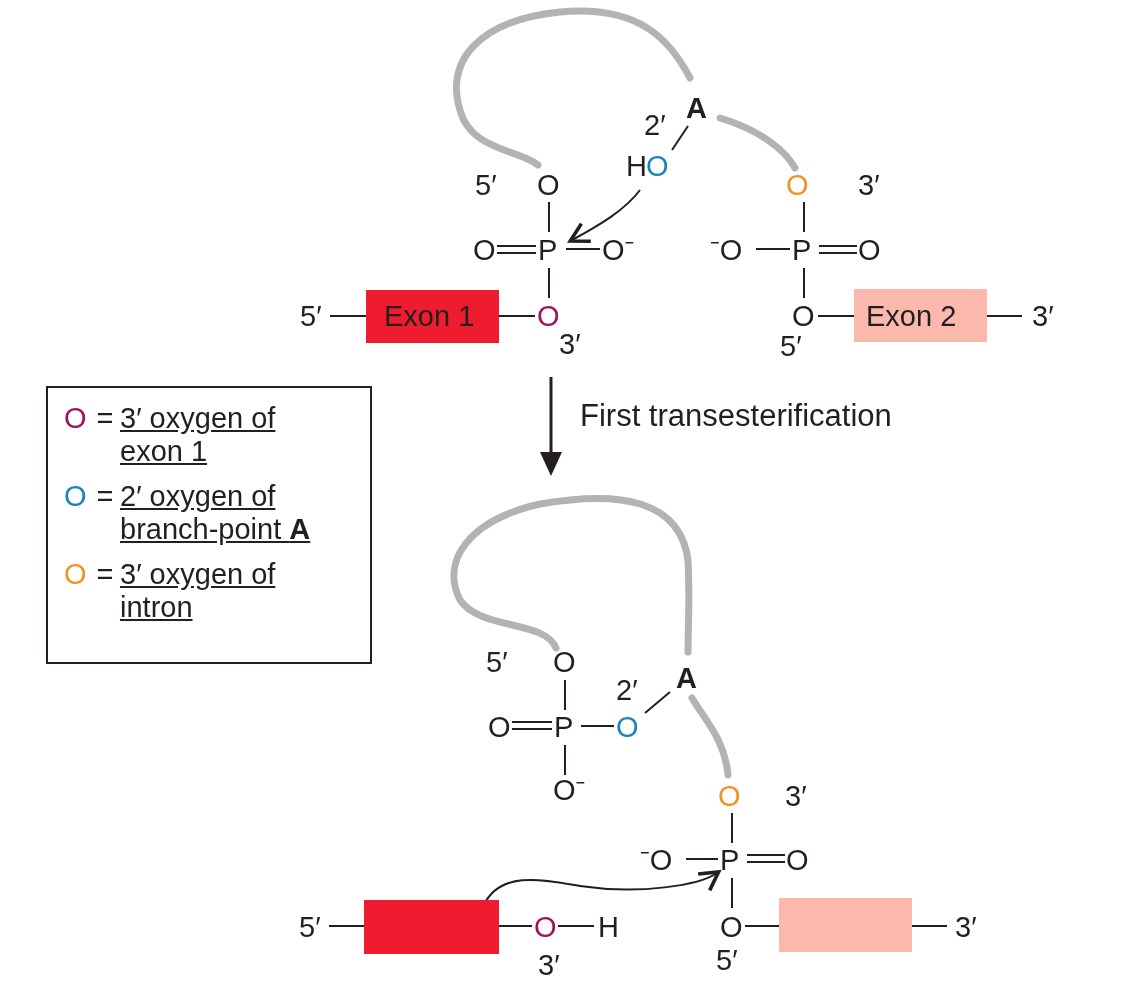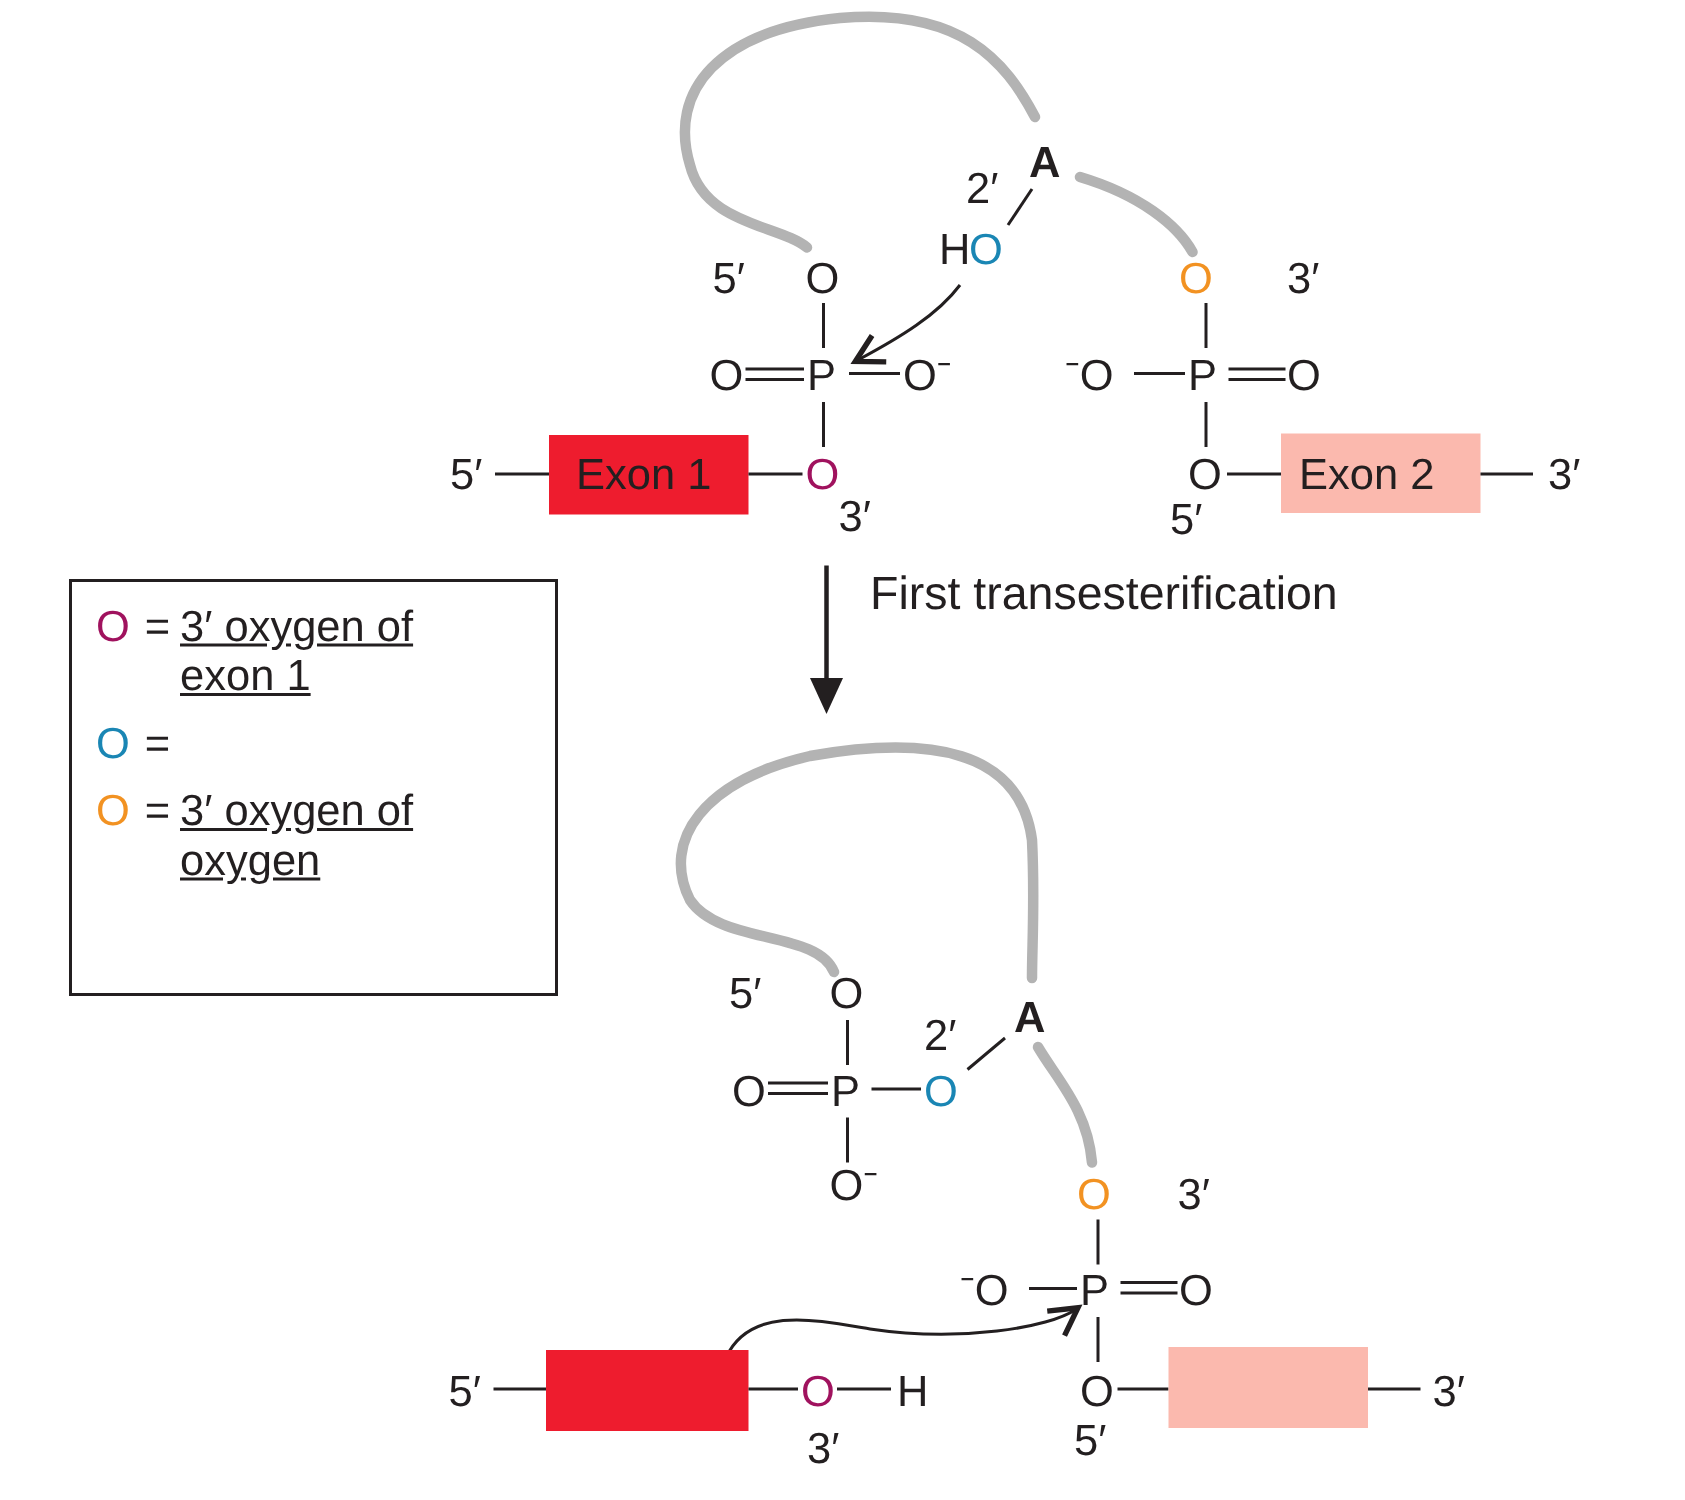--- a/index.html
+++ b/index.html
@@ -9,21 +9,21 @@
   .t{font-size:29px;}
   .bold{font-weight:bold;}
   .mag{fill:#a0125e !important;}
   .blu{fill:#1a86b4 !important;}
   .org{fill:#f29222 !important;}
   .legend{position:absolute;left:46px;top:386px;width:326px;height:278px;border:2px solid #231f20;box-sizing:border-box;padding:14px 0 0 16px;}
   .lrow{display:flex;font-size:29px;line-height:33px;color:#231f20;margin-bottom:12px;}
   .lsym{width:26px;}
   .leq{width:30px;text-align:center;}
   .ltxt{width:240px;text-decoration:underline;}
-  .caption{position:absolute;left:580px;top:378px;font-size:31px;color:#231f20;}
+  .caption{position:absolute;left:580px;top:398px;font-size:31px;color:#231f20;}
 </style>
 </head>
 <body>
 
 <svg width="1123" height="1000" viewBox="0 0 1123 1000">
   <defs>
     <marker id="ah" markerWidth="12" markerHeight="12" refX="9" refY="6" orient="auto">
       <path d="M1,1 L10,6 L1,11" fill="none" stroke="#231f20" stroke-width="1.8"></path>
     </marker>
   </defs>
@@ -132,19 +132,20 @@
 
 <div class="legend">
   <div class="lrow">
     <span class="lsym" style="color:#a0125e">O</span>
     <span class="leq">=</span>
     <span class="ltxt"><span>3′ oxygen of</span><br><span>exon 1</span></span>
   </div>
   <div class="lrow">
     <span class="lsym" style="color:#1a86b4">O</span>
     <span class="leq">=</span>
+    <span class="ltxt"><span>2′ oxygen of</span><br><span>branch-point </span><b>A</b></span>
   </div>
   <div class="lrow">
     <span class="lsym" style="color:#f29222">O</span>
     <span class="leq">=</span>
-    <span class="ltxt"><span>3′ oxygen of</span><br><span>oxygen</span></span>
+    <span class="ltxt"><span>3′ oxygen of</span><br><span>intron</span></span>
   </div>
 </div>
 
 </body></html>

